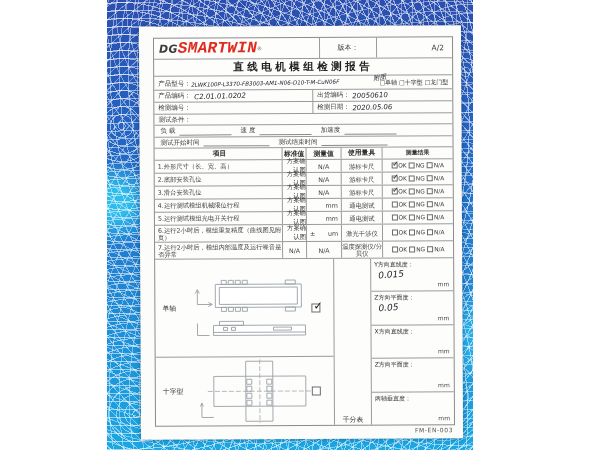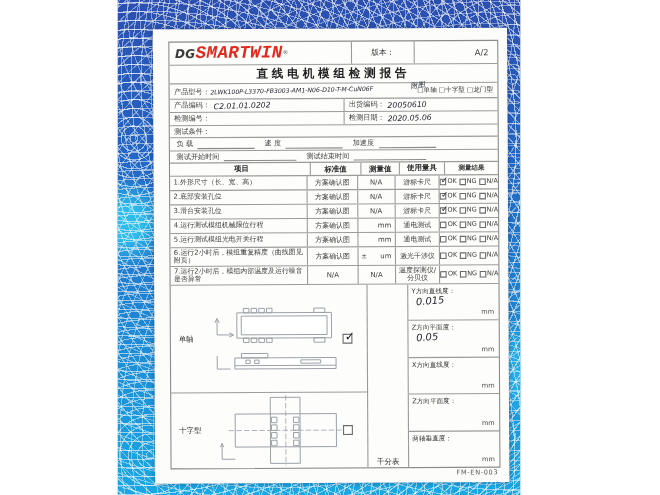--- a/index.html
+++ b/index.html
@@ -57,21 +57,21 @@
   .condtitle{height:11px;font-size:6.5px;padding-left:4px;align-items:center;display:flex;}
   .condrow{height:12px;font-size:6.5px;align-items:center;padding-left:6px;display:flex;}
   .ul{display:inline-block;border-bottom:1px solid #8a8a8a;height:8px;margin:0 9px 0 4px;}
   .w55{width:52px;} .w70{width:66px;}
 
   
   .thead{height:12px;font-size:6.8px;font-weight:bold;color:#2f2f2f;}
   .trow{font-size:6.3px;}
   .h13{height:13px;} .h17{height:17px;}
   .citem{width:127px;justify-content:flex-start;padding-left:3px;line-height:7.4px;}
-  .cstd{width:46px;justify-content:center;}
+  .cstd{width:24px;justify-content:center;text-align:right;}
   .cval{width:35px;justify-content:space-between;padding:0 3px;}
   .ctool{width:41px;justify-content:center;text-align:center;line-height:7px;}
   .cres{flex:1;justify-content:center;gap:2px;font-size:5.9px;}
   .thc{justify-content:center;}
   .cbg{display:inline-flex;align-items:center;gap:1px;}
   .box{width:6px;height:6px;border:1px solid #6b6b6b;display:inline-block;position:relative;background:#fff;flex:none;}
   .tick{position:absolute;left:0;top:-4px;font-style:normal;font-size:8px;font-weight:bold;color:#14161c;}
   .boxbig{width:9px;height:9px;}
   .tick2{position:absolute;left:1px;top:-5px;font-style:normal;font-size:11px;font-weight:bold;color:#14161c;}
 

